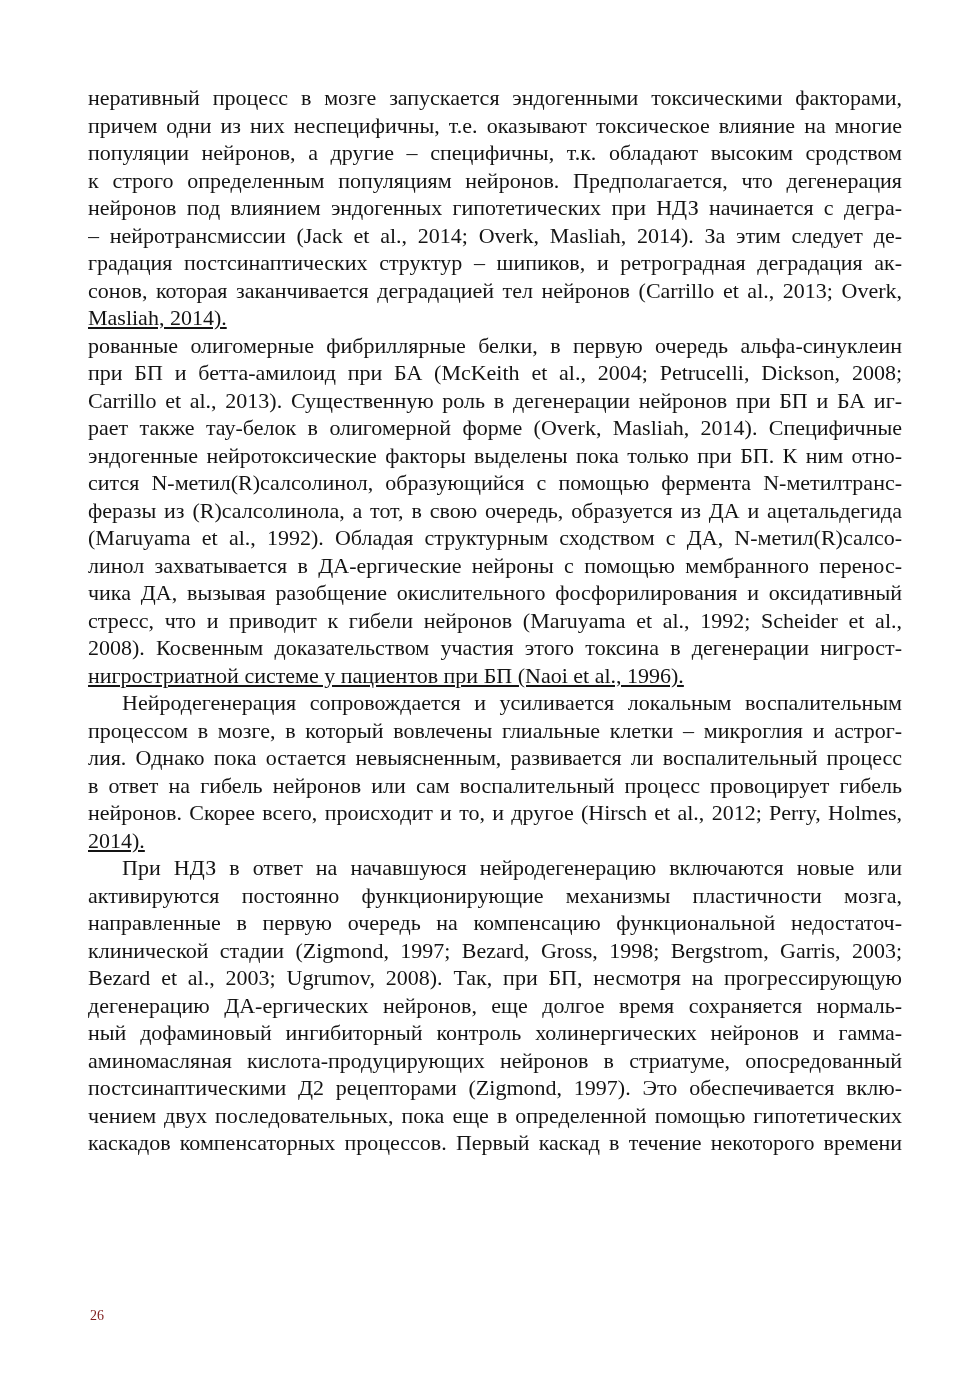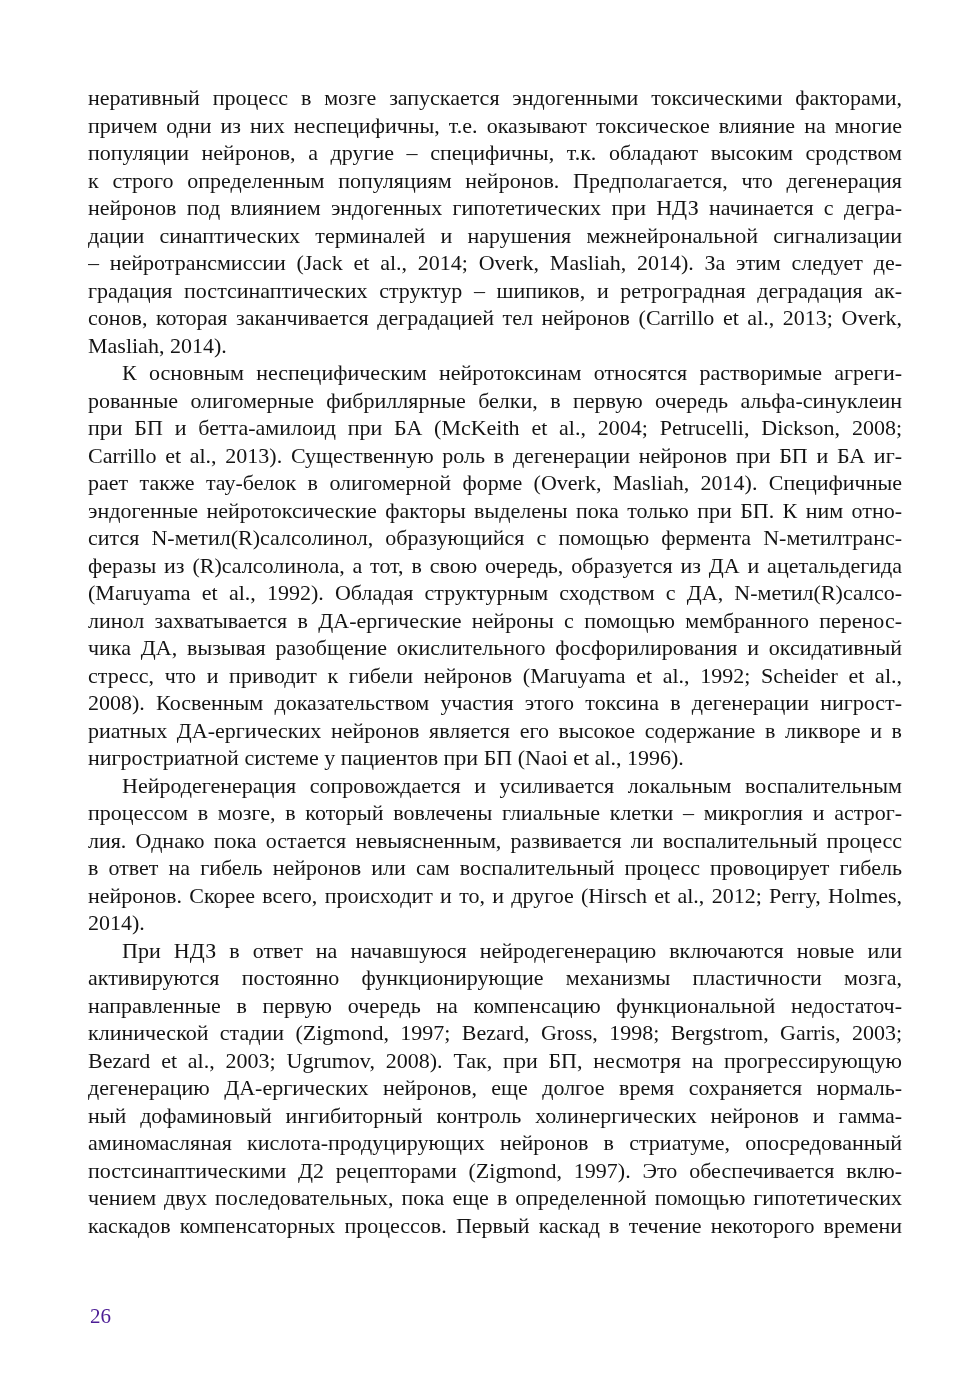--- a/index.html
+++ b/index.html
@@ -31,66 +31,64 @@
     line-height: 27.5px;
     height: 27.5px;
     white-space: nowrap;
     overflow: hidden;
     text-align: justify;
     text-align-last: justify;
     -moz-text-align-last: justify;
   }
   .line.para-end {
     text-align-last: left;
+    text-decoration: underline;
     -moz-text-align-last: left;
   }
   .line.first-indent {
     padding-left: 34px;
   }
   .page-number {
     position: absolute;
     left: 90px;
     top: 1303px;
-    font-size: 21px;
+    font-size: 14px;
     line-height: 26px;
-    color: #4c1d95;
+    color: #7f1d1d;
   }
 </style>
 </head>
 <body>
 
 <div class="page">
   <div class="text-block" id="text-block">
       <div class="paragraph">
         <div class="line">неративный процесс в мозге запускается эндогенными токсическими факторами,</div>
         <div class="line">причем одни из них неспецифичны, т.е. оказывают токсическое влияние на многие</div>
         <div class="line">популяции нейронов, а другие – специфичны, т.к. обладают высоким сродством</div>
         <div class="line">к строго определенным популяциям нейронов. Предполагается, что дегенерация</div>
         <div class="line">нейронов под влиянием эндогенных гипотетических при НДЗ начинается с дегра-</div>
-        <div class="line">дации синаптических терминалей и нарушения межнейрональной сигнализации</div>
         <div class="line">– нейротрансмиссии (Jack et al., 2014; Overk, Masliah, 2014). За этим следует де-</div>
         <div class="line">градация постсинаптических структур – шипиков, и ретроградная деградация ак-</div>
         <div class="line">сонов, которая заканчивается деградацией тел нейронов (Carrillo et al., 2013; Overk,</div>
         <div class="line para-end">Masliah, 2014).</div>
       </div>
       <div class="paragraph">
-        <div class="line first-indent">К основным неспецифическим нейротоксинам относятся растворимые агреги-</div>
         <div class="line">рованные олигомерные фибриллярные белки, в первую очередь альфа-синуклеин</div>
         <div class="line">при БП и бетта-амилоид при БА (McKeith et al., 2004; Petrucelli, Dickson, 2008;</div>
         <div class="line">Carrillo et al., 2013). Существенную роль в дегенерации нейронов при БП и БА иг-</div>
         <div class="line">рает также тау-белок в олигомерной форме (Overk, Masliah, 2014). Специфичные</div>
         <div class="line">эндогенные нейротоксические факторы выделены пока только при БП. К ним отно-</div>
         <div class="line">сится N-метил(R)салсолинол, образующийся с помощью фермента N-метилтранс-</div>
         <div class="line">феразы из (R)салсолинола, а тот, в свою очередь, образуется из ДА и ацетальдегида</div>
         <div class="line">(Maruyama et al., 1992). Обладая структурным сходством с ДА, N-метил(R)салсо-</div>
         <div class="line">линол захватывается в ДА-ергические нейроны с помощью мембранного перенос-</div>
         <div class="line">чика ДА, вызывая разобщение окислительного фосфорилирования и оксидативный</div>
         <div class="line">стресс, что и приводит к гибели нейронов (Maruyama et al., 1992; Scheider et al.,</div>
         <div class="line">2008). Косвенным доказательством участия этого токсина в дегенерации нигрост-</div>
-        <div class="line">риатных ДА-ергических нейронов является его высокое содержание в ликворе и в</div>
         <div class="line para-end">нигростриатной системе у пациентов при БП (Naoi et al., 1996).</div>
       </div>
       <div class="paragraph">
         <div class="line first-indent">Нейродегенерация сопровождается и усиливается локальным воспалительным</div>
         <div class="line">процессом в мозге, в который вовлечены глиальные клетки – микроглия и астрог-</div>
         <div class="line">лия. Однако пока остается невыясненным, развивается ли воспалительный процесс</div>
         <div class="line">в ответ на гибель нейронов или сам воспалительный процесс провоцирует гибель</div>
         <div class="line">нейронов. Скорее всего, происходит и то, и другое (Hirsch et al., 2012; Perry, Holmes,</div>
         <div class="line para-end">2014).</div>
       </div>

